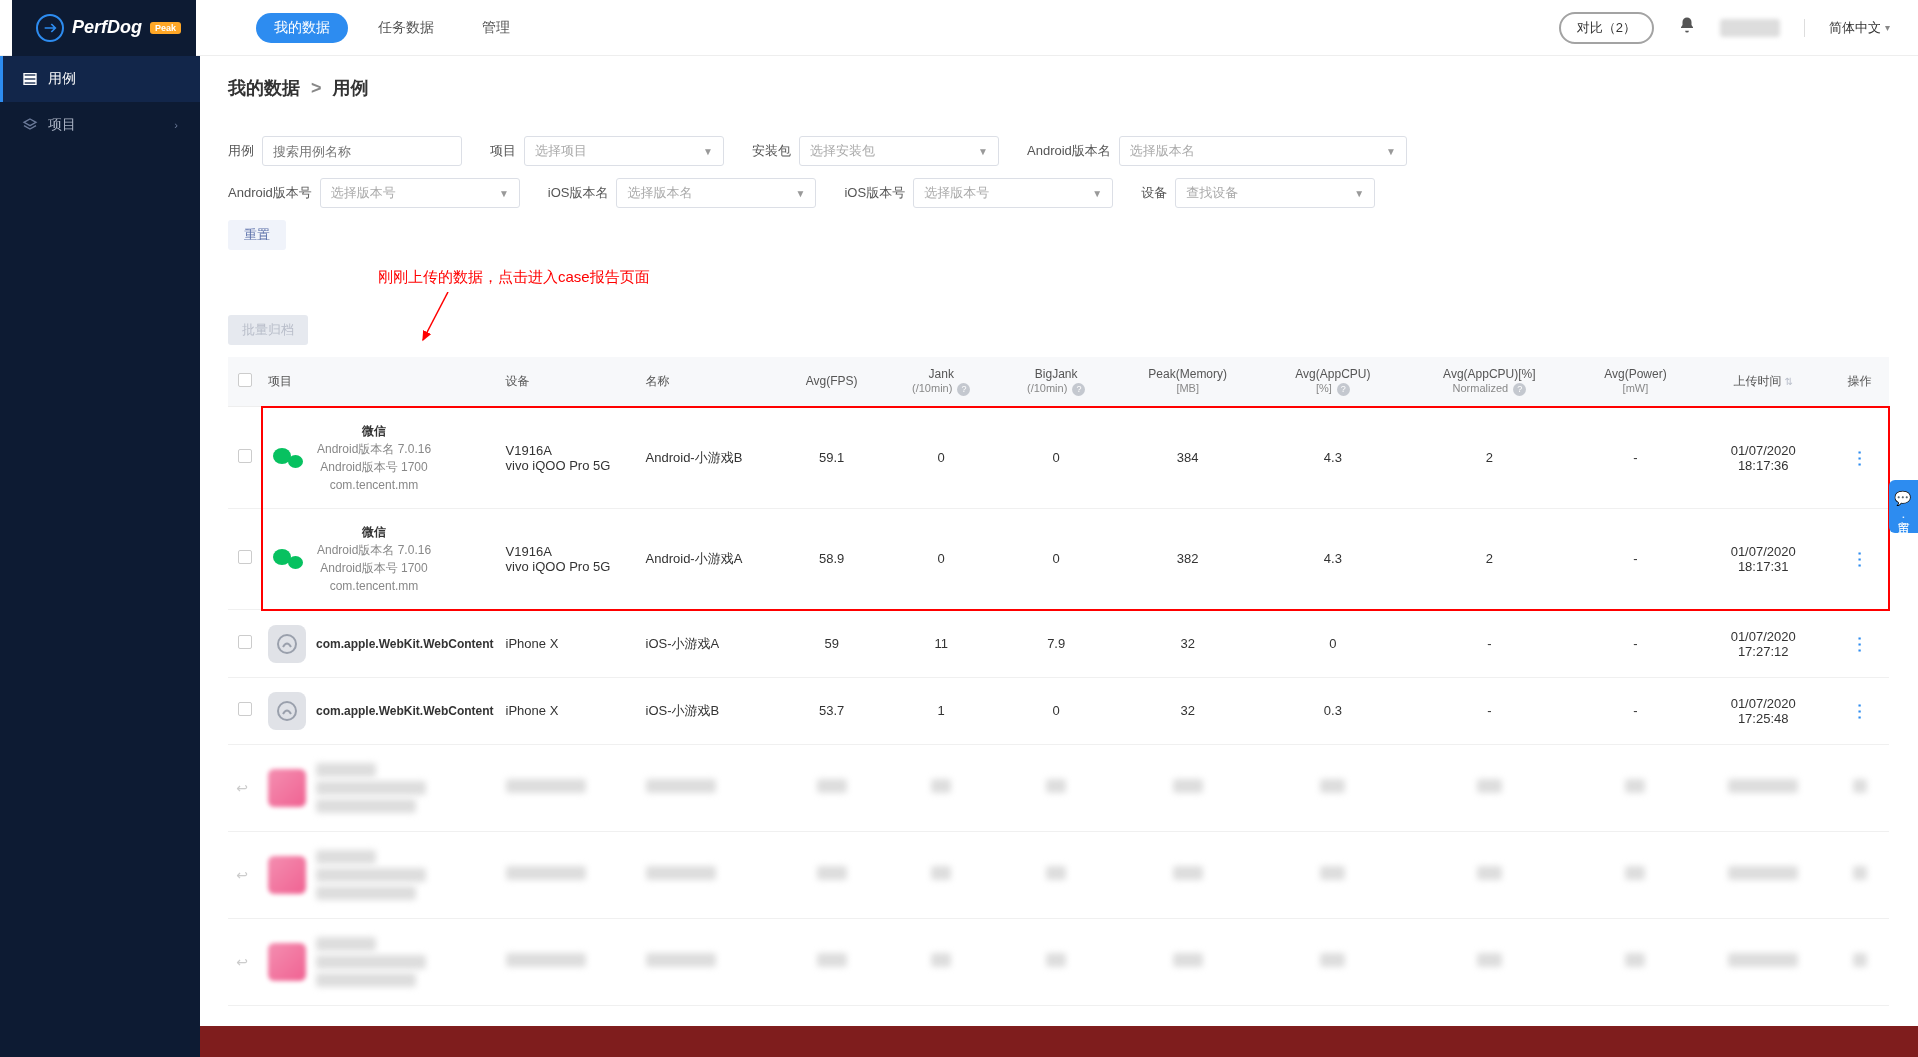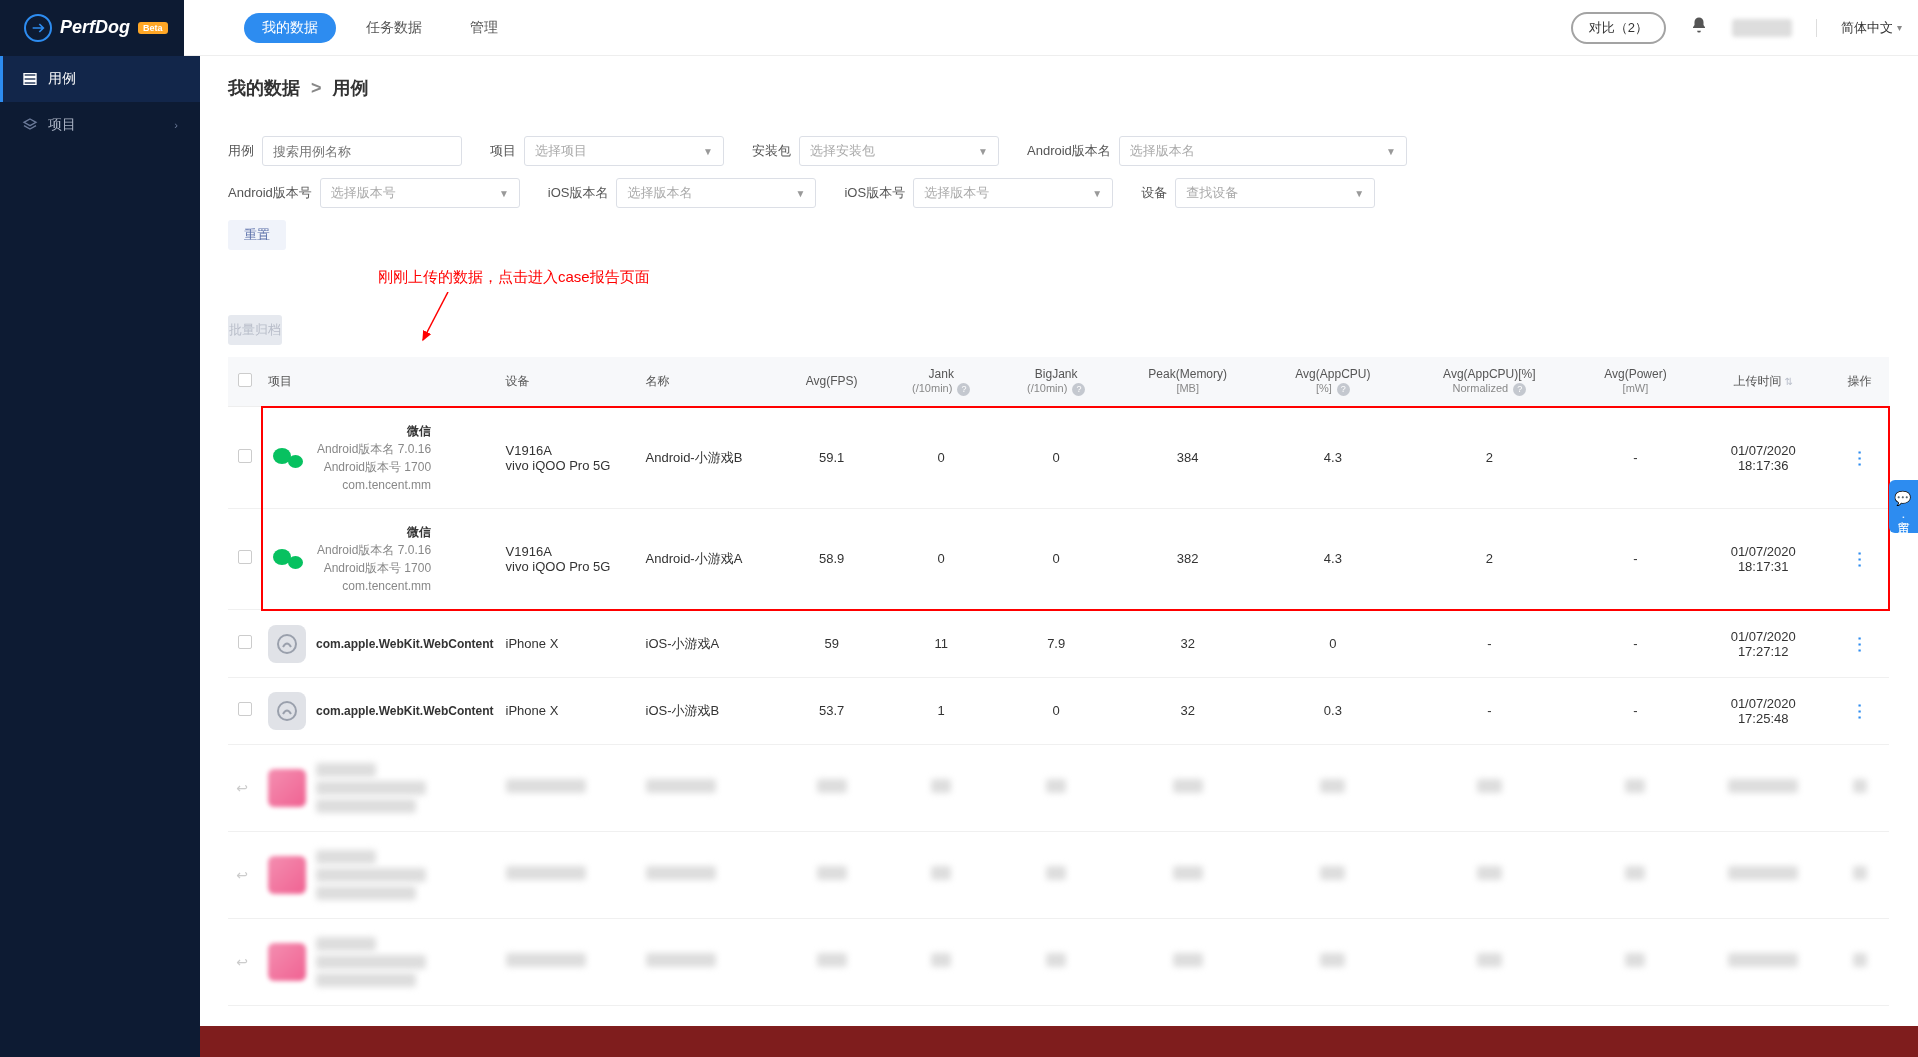--- a/index.html
+++ b/index.html
@@ -1,20 +1,20 @@
 <!DOCTYPE html>
 <html><head>
 <meta charset="utf-8">
 <style>
 * { margin: 0; padding: 0; box-sizing: border-box; }
 body { font-family: -apple-system, BlinkMacSystemFont, "Segoe UI", "PingFang SC", "Microsoft YaHei", sans-serif; font-size: 13px; color: #333; background: #f5f5f5; }
 .app { display: flex; flex-direction: column; height: 1057px; width: 1918px; }
 
 
-.topbar { height: 56px; background: #fff; display: flex; align-items: center; padding: 0 16px; border-bottom: 1px solid #eee; }
+.topbar { height: 56px; background: #fff; display: flex; align-items: center; padding: 0 28px; border-bottom: 1px solid #eee; }
 .logo-wrap { width: 184px; display: flex; align-items: center; gap: 8px; background: #0d1b33; height: 56px; margin: 0 0 0 -16px; padding-left: 24px; }
 .logo-circle { width: 28px; height: 28px; border-radius: 50%; border: 2px solid #2d8cf0; display: flex; align-items: center; justify-content: center; color: #2d8cf0; font-size: 14px; }
 .logo-text { color: #fff; font-size: 18px; font-weight: 600; font-style: italic; }
 .beta-badge { background: #ffa726; color: #fff; font-size: 9px; padding: 1px 5px; border-radius: 3px; font-weight: bold; }
 .topnav { display: flex; gap: 12px; margin-left: 60px; }
 .topnav-item { padding: 6px 18px; border-radius: 16px; cursor: pointer; color: #555; font-size: 14px; }
 .topnav-item.active { background: #2d8cf0; color: #fff; }
 .top-right { margin-left: auto; display: flex; align-items: center; gap: 24px; }
 .compare-btn { border: 2px solid #a3a3a3; border-radius: 18px; padding: 5px 16px; cursor: pointer; font-size: 13px; }
 .bell-icon { font-size: 18px; color: #555; cursor: pointer; }
@@ -44,41 +44,41 @@
 .sel-input .caret { font-size: 10px; color: #999; }
 .sel-wide { width: 288px; }
 .sel-narrow { width: 200px; }
 .reset-btn { background: #f0f3fa; border: none; color: #5a6fa8; padding: 6px 16px; border-radius: 3px; cursor: pointer; font-size: 13px; margin-top: 12px; }
 
 
 .annotation { color: #ff0000; font-size: 15px; margin: 18px 0 4px 150px; position: relative; }
 .arrow-svg { position: absolute; left: 40px; top: 24px; }
 
 
-.batch-btn { background: #e6e9ef; color: #b8bdc9; border: none; padding: 6px 1px; border-radius: 3px; font-size: 13px; margin: 24px 0 12px; cursor: default; }
+.batch-btn { background: #e6e9ef; color: #b8bdc9; border: none; padding: 6px 14px; border-radius: 3px; font-size: 13px; margin: 24px 0 12px; cursor: default; }
 
 
 .tbl { width: 100%; border-collapse: collapse; }
 .tbl th { background: #f7f8fa; text-align: center; padding: 10px 6px; font-weight: 500; color: #555; font-size: 12px; border-bottom: 1px solid #eee; }
 .tbl th.left { text-align: left; }
 .tbl td { padding: 14px 6px; text-align: center; border-bottom: 1px solid #f0f0f0; font-size: 13px; vertical-align: middle; }
 .tbl td.left { text-align: left; }
 .help-icon { display: inline-flex; width: 13px; height: 13px; border-radius: 50%; background: #c4c8cf; color: #fff; font-size: 9px; align-items: center; justify-content: center; margin-left: 2px; }
 .sort-icon { color: #b8bdc9; font-size: 10px; margin-left: 3px; }
 .chk { width: 14px; height: 14px; border: 1px solid #ccc; border-radius: 2px; display: inline-block; cursor: pointer; background: #fff; }
 .th-sub { font-size: 11px; color: #888; }
 
 .proj-cell { display: flex; align-items: center; gap: 10px; }
 .app-icon { width: 38px; height: 38px; border-radius: 8px; display: flex; align-items: center; justify-content: center; flex-shrink: 0; }
 .wechat-icon { background: #fff; position: relative; }
 .wechat-bubble { position: relative; width: 30px; height: 24px; }
 .wb1 { position: absolute; width: 18px; height: 16px; background: #07c160; border-radius: 50%; top: 2px; left: 0; }
 .wb2 { position: absolute; width: 15px; height: 13px; background: #07c160; border-radius: 50%; bottom: 2px; right: 0; }
 .gray-app { background: #e0e2e7; color: #9aa0ac; font-size: 22px; }
-.proj-meta { display: flex; flex-direction: column; line-height: 1.5; font-size: 12px; text-align: right; }
+.proj-meta { display: flex; flex-direction: column; line-height: 1.5; font-size: 12px; text-align: center; }
 .proj-name { font-weight: 600; color: #333; }
 .proj-sub { color: #888; }
 .more-dots { color: #2d8cf0; cursor: pointer; font-size: 18px; letter-spacing: -1px; display: inline-block; transform: rotate(90deg); }
 
 .blur-row td { padding: 18px 6px; }
 .blur-block { background: #ddd; filter: blur(3px); border-radius: 3px; height: 14px; display: inline-block; }
 .blur-pink { width: 38px; height: 38px; border-radius: 6px; background: linear-gradient(135deg,#f48fb1,#f06292); filter: blur(2px); }
 .share-arrow { color: #ccc; font-size: 14px; margin-right: 6px; }
 
 
@@ -91,21 +91,21 @@
 <div class="app">
 
   <div class="topbar">
     <div class="logo-wrap">
       <span class="logo-circle">
         <svg width="16" height="16" viewBox="0 0 24 24" fill="none" stroke="#2d8cf0" stroke-width="2.5">
             <path d="M4 12 L20 12 M14 6 L20 12 L14 18"></path>
           </svg>
       </span>
       <span class="logo-text">PerfDog</span>
-      <span class="beta-badge">Beta</span>
+      <span class="beta-badge">Peak</span>
     </div>
     <div class="topnav">
       <div class="topnav-item active">我的数据</div>
       <div class="topnav-item">任务数据</div>
       <div class="topnav-item">管理</div>
     </div>
     <div class="top-right">
       <div class="compare-btn">对比（2）</div>
       <span class="bell-icon">
         <svg width="18" height="18" viewBox="0 0 24 24" fill="#555">

